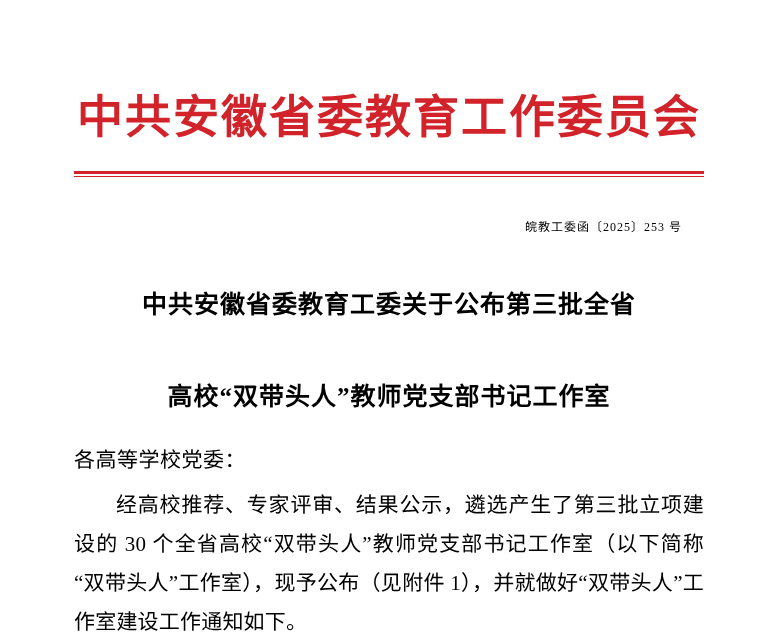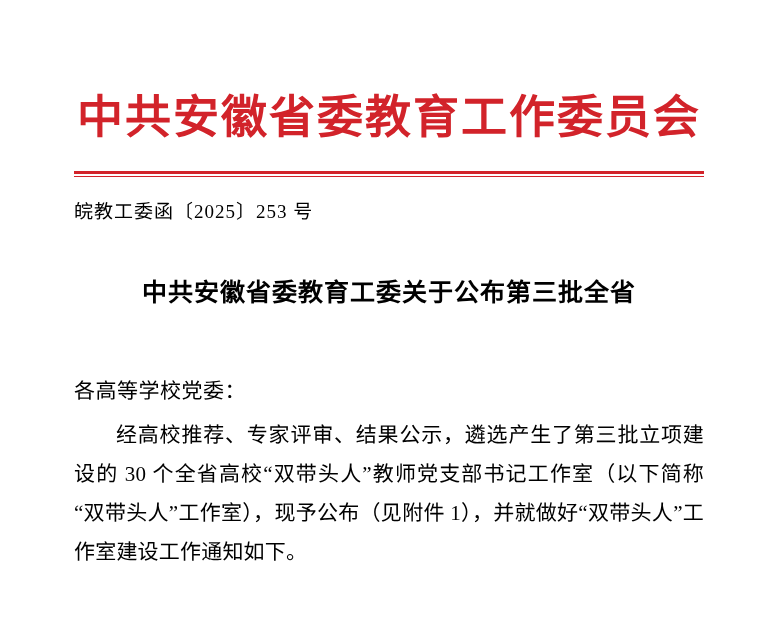--- a/index.html
+++ b/index.html
@@ -56,45 +56,45 @@
     position: absolute;
     left: 0;
     right: 0;
     top: 5px;
     height: 1px;
     background: #d2232a;
   }
 
   
   .doc-number {
-    margin-top: 19px;
-    text-align: left;
+    margin-top: 40px;
+    text-align: right;
     padding-right: 22px;
-    font-size: 19px;
+    font-size: 12px;
     letter-spacing: 1px;
   }
 
   
   .doc-title {
     margin-top: 36px;
     text-align: center;
     font-weight: bold;
     font-size: 25px;
     line-height: 1.75;
     letter-spacing: 1px;
   }
   .doc-title .line {
     display: block;
     white-space: nowrap;
     margin-top: 48px;
   }
 
   
   .salutation {
-    margin-top: 60px;
+    margin-top: 26px;
     font-size: 21px;
     line-height: 1.6;
     letter-spacing: 0.5px;
   }
   .body-para {
     margin-top: 8px;
     font-size: 21px;
     line-height: 1.85;
     letter-spacing: 0.2px;
     text-align: justify;
@@ -113,19 +113,20 @@
 
   <div class="rule-wrap">
     <div class="rule-thick"></div>
     <div class="rule-thin"></div>
   </div>
 
   <div class="doc-number">皖教工委函〔2025〕253 号</div>
 
   <div class="doc-title">
     <span class="line">中共安徽省委教育工委关于公布第三批全省</span>
+    <span class="line">高校“双带头人”教师党支部书记工作室</span>
   </div>
 
   <div class="salutation">各高等学校党委：</div>
 
   <div class="body-para">经高校推荐、专家评审、结果公示，遴选产生了第三批立项建设的 30 个全省高校“双带头人”教师党支部书记工作室（以下简称“双带头人”工作室），现予公布（见附件 1），并就做好“双带头人”工作室建设工作通知如下。</div>
 
 </div>
 
 </body></html>

